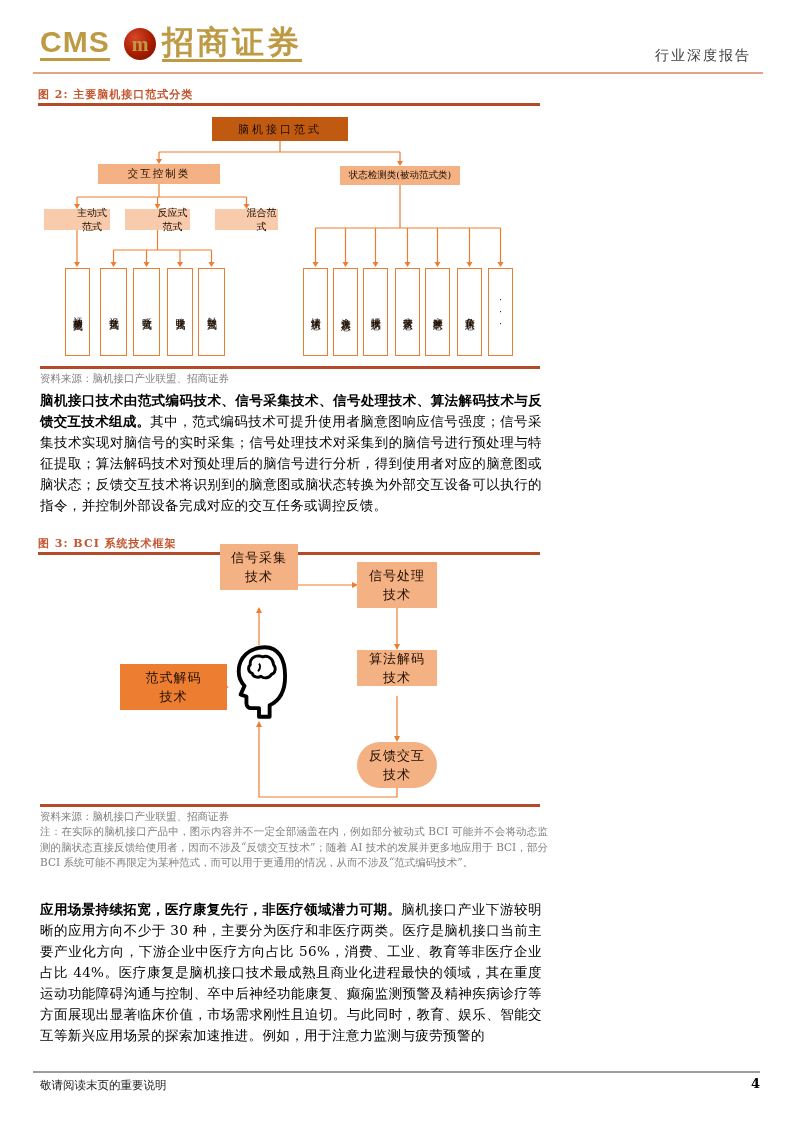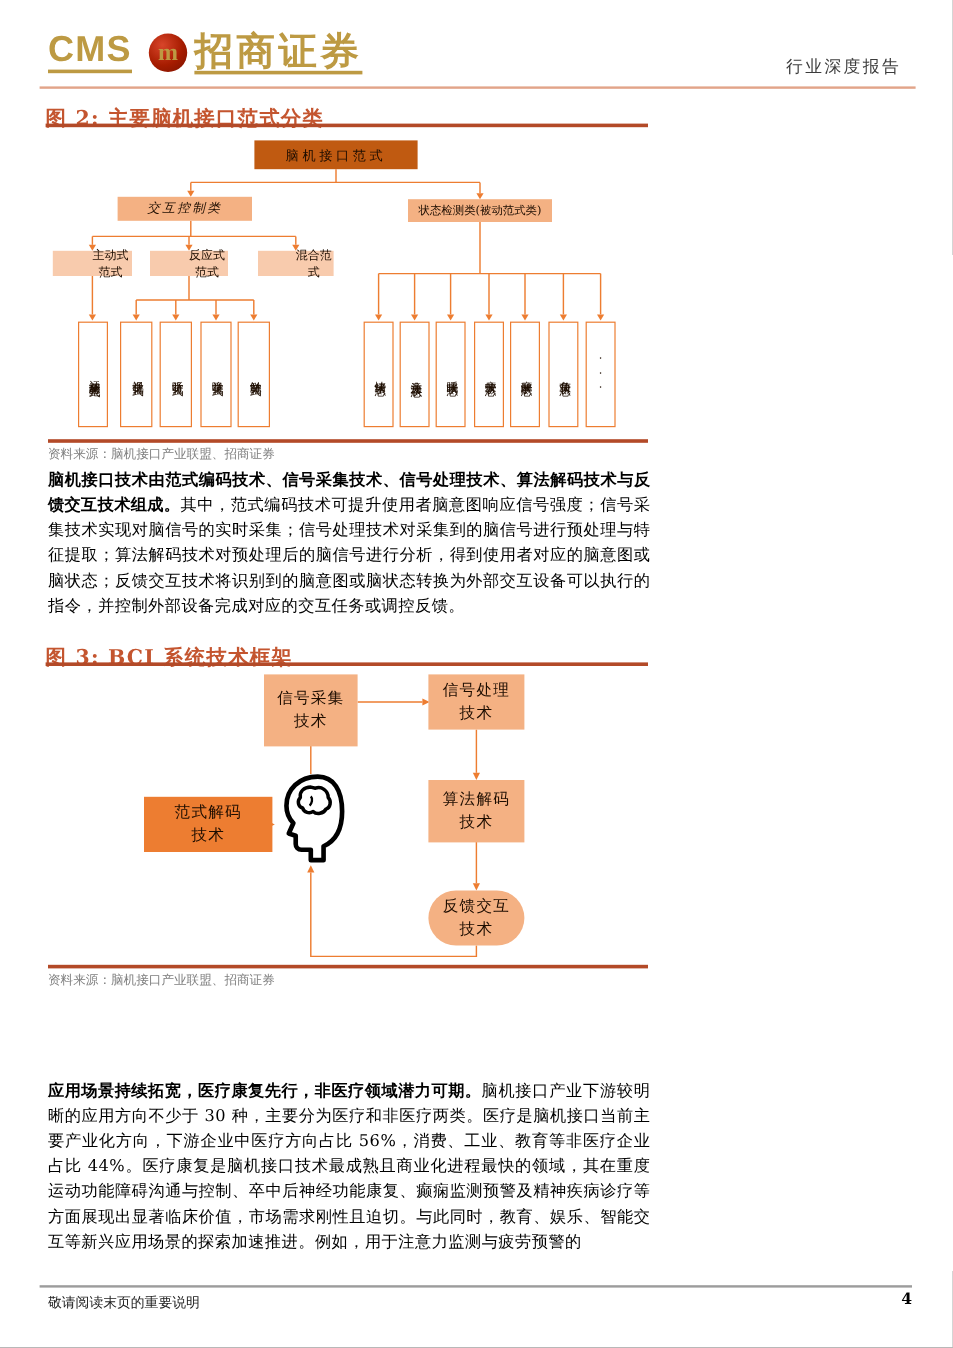--- a/index.html
+++ b/index.html
@@ -13,21 +13,21 @@
     font-size:30px;color:var(--gold);letter-spacing:1px;border-bottom:3px solid var(--gold);line-height:32px;}
   .logo-mark{left:124px;top:28px;width:32px;height:32px;border-radius:50%;
     background:radial-gradient(circle at 35% 30%, #d8452a 0%, #a61c00 55%, #7a1200 100%);
     color:var(--gold);font-family:"Liberation Serif",serif;font-weight:700;font-size:20px;
     display:flex;align-items:center;justify-content:center;}
   .logo-name{left:162px;top:28px;font-weight:700;font-size:32px;color:var(--gold);
     letter-spacing:3px;border-bottom:3px solid var(--gold);padding-bottom:3px;line-height:28px;}
   .doc-type{left:655px;top:47px;font-size:14px;color:#3c3c3c;letter-spacing:2px;}
   .header-rule{left:33px;top:72px;width:730px;height:2px;background:var(--header-rule);}
   
-  .fig-title{font-size:17px;font-weight:700;color:var(--fig-title);letter-spacing:1px;}
+  .fig-title{font-size:11px;font-weight:700;color:var(--fig-title);letter-spacing:1px;}
   .fig-rule{height:2.5px;background:var(--fig-rule);}
   .src{font-size:10.5px;color:var(--source-gray);}
   .note{font-size:10.5px;color:var(--source-gray);line-height:15.5px;text-align:justify;}
   
   .box{position:absolute;box-sizing:border-box;display:flex;align-items:center;justify-content:center;
     text-align:center;}
   .b-dark{background:var(--node-dark);color:#1d0d00;text-align:center;}
   .b-mid{background:var(--node-mid);color:#1d0d00;}
   .b-light{background:var(--node-light);color:#1d0d00;padding-left:30px;}
   .b-leaf{background:#fff;border:1px solid var(--connector);color:#1d0d00;}
@@ -115,21 +115,21 @@
     <polyline class="cl" points="205,687 223,687"></polyline>
     <polygon class="ca" points="223,684 223,690 229,687"></polygon>
     <polyline class="cl" points="397,788 397,797 259,797 259,727"></polyline>
     <polygon class="ca" points="256,727 262,727 259,721"></polygon>
   </svg>
 
   <div class="abs fig-title" style="left:38px;top:87px;">图 2: 主要脑机接口范式分类</div>
   <div class="abs fig-rule" style="left:38px;top:103px;width:502px;"></div>
 
   <div class="box b-dark" style="left:212px;top:117px;width:136px;height:24px;font-size:11px;letter-spacing:3px;">脑机接口范式</div>
-  <div class="box b-mid" style="left:98px;top:164px;width:112px;height:20px;font-size:10.5px;letter-spacing:2px;font-style:italic;">交互控制类</div>
+  <div class="box b-mid" style="left:98px;top:164px;width:122px;height:20px;font-size:10.5px;letter-spacing:2px;">交互控制类</div>
   <div class="box b-mid" style="left:340px;top:166px;width:120px;height:19px;font-size:9.5px;">状态检测类(被动范式类)</div>
   <div class="box b-light" style="left:44px;top:209px;width:66px;height:21px;font-size:10px;">主动式范式</div>
   <div class="box b-light" style="left:125px;top:209px;width:65px;height:21px;font-size:10px;">反应式范式</div>
   <div class="box b-light" style="left:215px;top:209px;width:63px;height:21px;font-size:10px;">混合范式</div>
 
   <div class="box b-leaf vtext" style="left:65px;top:268px;width:25px;height:88px;">运动想象范式</div>
   <div class="box b-leaf vtext" style="left:100px;top:268px;width:27px;height:88px;">视觉范式</div>
   <div class="box b-leaf vtext" style="left:133px;top:268px;width:27px;height:88px;">听觉范式</div>
   <div class="box b-leaf vtext" style="left:167px;top:268px;width:26px;height:88px;">嗅觉范式</div>
   <div class="box b-leaf vtext" style="left:198px;top:268px;width:27px;height:88px;">触觉范式</div>
@@ -143,39 +143,40 @@
   <div class="box b-leaf vtext" style="left:488px;top:268px;width:25px;height:88px;">···</div>
 
   <div class="abs fig-rule" style="left:40px;top:366px;width:500px;"></div>
   <div class="abs src" style="left:40px;top:372px;">资料来源：脑机接口产业联盟、招商证券</div>
 
   <div class="abs para" style="left:40px;top:390px;width:502px;"><b>脑机接口技术由范式编码技术、信号采集技术、信号处理技术、算法解码技术与反馈交互技术组成。</b><span>其中，范式编码技术可提升使用者脑意图响应信号强度；信号采集技术实现对脑信号的实时采集；信号处理技术对采集到的脑信号进行预处理与特征提取；算法解码技术对预处理后的脑信号进行分析，得到使用者对应的脑意图或脑状态；反馈交互技术将识别到的脑意图或脑状态转换为外部交互设备可以执行的指令，并控制外部设备完成对应的交互任务或调控反馈。</span></div>
 
   <div class="abs fig-title" style="left:38px;top:536px;text-align:right;">图 3: BCI 系统技术框架</div>
   <div class="abs fig-rule" style="left:38px;top:552px;width:502px;"></div>
 
-  <div class="box b-mid pre" style="left:220px;top:562px;width:78px;height:60px;">信号采集
+  <div class="box b-mid pre" style="left:220px;top:544px;width:78px;height:46px;">信号采集
 技术</div>
   <div class="box b-mid pre" style="left:357px;top:562px;width:80px;height:46px;">信号处理
 技术</div>
-  <div class="box b-mid pre" style="left:357px;top:650px;width:80px;height:52px;">算法解码
+  <div class="box b-mid pre" style="left:357px;top:650px;width:80px;height:36px;">算法解码
 技术</div>
   <div class="box b-mid pre" style="left:357px;top:742px;width:80px;height:46px;border-radius:23px;">反馈交互
 技术</div>
   <div class="box b-accent pre" style="left:120px;top:664px;width:107px;height:46px;">范式解码
 技术</div>
 
   <svg class="abs" style="left:230px;top:642px;" width="58" height="80" viewBox="0 0 60 82">
     <path class="head-outline" d="M36 5 C20 5 9 16 9 30 C9 37 12 42 15 45 L11 54 L17 56 L17 63 C17 66 19 68 22 68 L30 68 L30 77 L41 77 L41 65 C52 60 57 49 57 35 C57 17 50 5 36 5 Z"></path>
     <path class="head-brain" d="M30 14 C24 14 20 18 21 23 C18 26 19 31 23 32 C24 36 29 37 32 35 C35 38 41 37 43 33 C47 32 48 26 45 23 C45 17 39 13 34 15 Z"></path>
     <path class="head-brain" style="stroke-width:2" d="M30 22 C32 24 31 28 29 30"></path>
   </svg>
 
   <div class="abs fig-rule" style="left:40px;top:804px;width:500px;"></div>
   <div class="abs src" style="left:40px;top:810px;">资料来源：脑机接口产业联盟、招商证券</div>
+  <div class="abs note" style="left:40px;top:824px;width:508px;">注：在实际的脑机接口产品中，图示内容并不一定全部涵盖在内，例如部分被动式 BCI 可能并不会将动态监测的脑状态直接反馈给使用者，因而不涉及“反馈交互技术”；随着 AI 技术的发展并更多地应用于 BCI，部分 BCI 系统可能不再限定为某种范式，而可以用于更通用的情况，从而不涉及“范式编码技术”。</div>
 
   <div class="abs para" style="left:40px;top:899px;width:502px;"><b>应用场景持续拓宽，医疗康复先行，非医疗领域潜力可期。</b><span>脑机接口产业下游较明晰的应用方向不少于 30 种，主要分为医疗和非医疗两类。医疗是脑机接口当前主要产业化方向，下游企业中医疗方向占比 56%，消费、工业、教育等非医疗企业占比 44%。医疗康复是脑机接口技术最成熟且商业化进程最快的领域，其在重度运动功能障碍沟通与控制、卒中后神经功能康复、癫痫监测预警及精神疾病诊疗等方面展现出显著临床价值，市场需求刚性且迫切。与此同时，教育、娱乐、智能交互等新兴应用场景的探索加速推进。例如，用于注意力监测与疲劳预警的</span></div>
 
   <div class="abs footer-rule"></div>
   <div class="abs footer-text">敬请阅读末页的重要说明</div>
   <div class="abs page-num">4</div>
 
 </div>
 
 </body></html>

